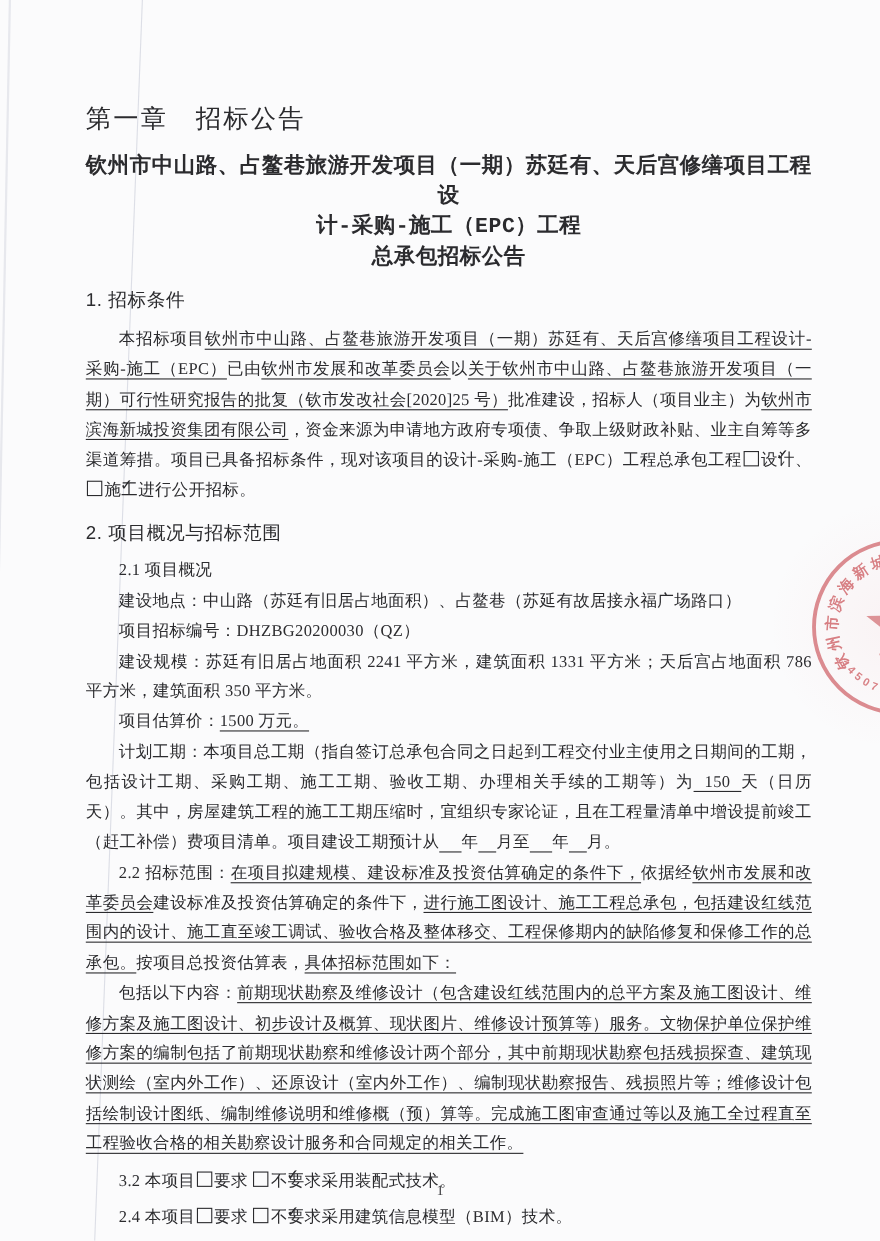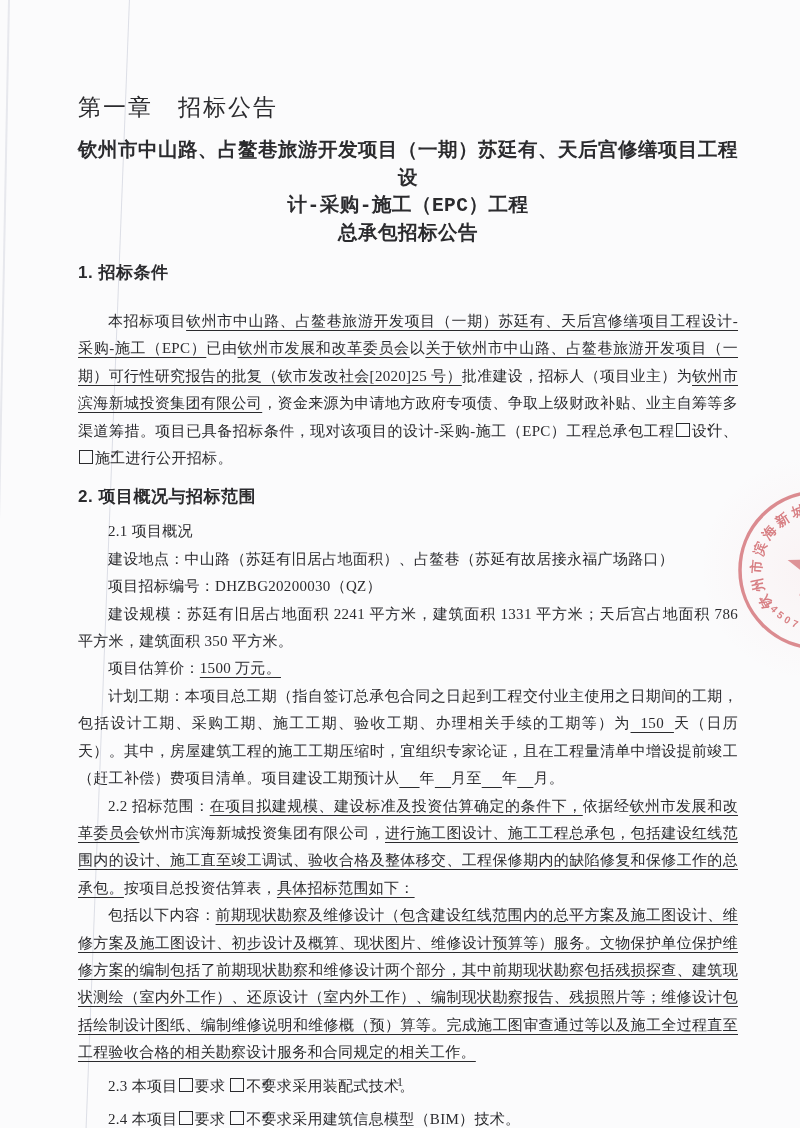--- a/index.html
+++ b/index.html
@@ -11,24 +11,24 @@
   .artifact.a{left:129px;top:-2px;height:1132px;width:1px;background:rgba(150,156,178,.30);
               transform:rotate(2.2deg);transform-origin:top left;}
   .artifact.b{left:8px;top:0;height:1128px;width:2px;background:rgba(160,166,186,.22);
               transform:rotate(1.1deg);transform-origin:top left;}
   .content{position:absolute;left:78px;top:92px;width:660px;}
   .chapter{font-family:"Liberation Sans","DejaVu Sans",sans-serif;font-weight:normal;
            font-size:23px;line-height:30px;text-align:left;letter-spacing:2px;}
   .doc-title{margin-top:16px;font-family:Liberation Mono, monospace;
              font-weight:bold;font-size:19.5px;line-height:27.5px;text-align:center;letter-spacing:.5px;}
   .sec-h{margin-top:12px;font-family:"Liberation Sans","DejaVu Sans",sans-serif;
-         font-weight:bold;font-size:17px;line-height:26px;letter-spacing:.5px;}
+         font-weight:normal;font-size:17px;line-height:26px;letter-spacing:.5px;}
   p.body-p{margin:0;font-size:15px;line-height:27.4px;letter-spacing:.3px;
            text-indent:2em;text-align:justify;}
-  p.body-p.first{margin-top:22px;font-family:Liberation Serif, serif;}
+  p.body-p.first{margin-top:10px;font-family:Liberation Serif, serif;}
   p.body-p.gap{margin-top:8px;}
   p.body-p.spaced{margin-top:6px;}
   .u{text-decoration:underline;text-underline-offset:4px;text-decoration-thickness:1px;}
   .cb{display:inline-block;width:12px;height:12px;border:1.5px solid #2b2b2e;
       margin:0 2px 0 1px;vertical-align:-1px;position:relative;}
   .cb.checked::after{content:"\2713";position:absolute;left:-1px;top:-4px;font-size:14px;
       line-height:14px;font-weight:bold;font-family:"DejaVu Sans",sans-serif;}
   .stamp{position:absolute;left:732px;top:470px;}
   .stamp text{font-family:"Liberation Sans","DejaVu Sans",sans-serif;font-weight:bold;}
   .footer{position:absolute;left:0;top:1074px;width:800px;text-align:center;
@@ -55,23 +55,23 @@
     <div class="sec-h">1. 招标条件</div>
     <p class="body-p first"><span>本招标项目</span><span class="u">钦州市中山路、占鳌巷旅游开发项目（一期）苏廷有、天后宫修缮项目工程设计-采购-施工（EPC）</span><span>已由</span><span class="u">钦州市发展和改革委员会</span><span>以</span><span class="u">关于钦州市中山路、占鳌巷旅游开发项目（一期）可行性研究报告的批复（钦市发改社会[2020]25 号）</span><span>批准建设，招标人（项目业主）为</span><span class="u">钦州市滨海新城投资集团有限公司</span><span>，资金来源为申请地方政府专项债、争取上级财政补贴、业主自筹等多渠道筹措。项目已具备招标条件，现对该项目的设计-采购-施工（EPC）工程总承包工程</span><span class="cb checked"></span><span>设计、</span><span class="cb checked"></span><span>施工进行公开招标。</span></p>
 
     <div class="sec-h">2. 项目概况与招标范围</div>
     <p class="body-p gap">2.1 项目概况</p>
     <p class="body-p">建设地点：中山路（苏廷有旧居占地面积）、占鳌巷（苏延有故居接永福广场路口）</p>
     <p class="body-p">项目招标编号：DHZBG20200030（QZ）</p>
     <p class="body-p">建设规模：苏廷有旧居占地面积 2241 平方米，建筑面积 1331 平方米；天后宫占地面积 786 平方米，建筑面积 350 平方米。</p>
     <p class="body-p"><span>项目估算价：</span><span class="u">1500 万元。</span></p>
     <p class="body-p"><span>计划工期：本项目总工期（指自签订总承包合同之日起到工程交付业主使用之日期间的工期，包括设计工期、采购工期、施工工期、验收工期、办理相关手续的工期等）为</span><span class="u">&nbsp;&nbsp;150&nbsp;&nbsp;</span><span>天（日历天）。其中，房屋建筑工程的施工工期压缩时，宜组织专家论证，且在工程量清单中增设提前竣工（赶工补偿）费项目清单。项目建设工期预计从</span><span class="u">&nbsp;&nbsp;&nbsp;&nbsp;&nbsp;</span><span>年</span><span class="u">&nbsp;&nbsp;&nbsp;&nbsp;</span><span>月至</span><span class="u">&nbsp;&nbsp;&nbsp;&nbsp;&nbsp;</span><span>年</span><span class="u">&nbsp;&nbsp;&nbsp;&nbsp;</span><span>月。</span></p>
-    <p class="body-p"><span>2.2 招标范围：</span><span class="u">在项目拟建规模、建设标准及投资估算确定的条件下，</span><span>依据经</span><span class="u">钦州市发展和改革委员会</span><span>钦州市滨海新城投资集团有限公司，</span><span class="u">进行施工图设计、施工工程总承包，包括建设红线范围内的设计、施工直至竣工调试、验收合格及整体移交、工程保修期内的缺陷修复和保修工作的总承包。</span><span>按项目总投资估算表，</span><span class="u">具体招标范围如下：</span></p>
+    <p class="body-p"><span>2.2 招标范围：</span><span class="u">在项目拟建规模、建设标准及投资估算确定的条件下，</span><span>依据经</span><span class="u">钦州市发展和改革委员会</span><span>建设标准及投资估算确定的条件下，</span><span class="u">进行施工图设计、施工工程总承包，包括建设红线范围内的设计、施工直至竣工调试、验收合格及整体移交、工程保修期内的缺陷修复和保修工作的总承包。</span><span>按项目总投资估算表，</span><span class="u">具体招标范围如下：</span></p>
     <p class="body-p"><span>包括以下内容：</span><span class="u">前期现状勘察及维修设计（包含建设红线范围内的总平方案及施工图设计、维修方案及施工图设计、初步设计及概算、现状图片、维修设计预算等）服务。文物保护单位保护维修方案的编制包括了前期现状勘察和维修设计两个部分，其中前期现状勘察包括残损探查、建筑现状测绘（室内外工作）、还原设计（室内外工作）、编制现状勘察报告、残损照片等；维修设计包括绘制设计图纸、编制维修说明和维修概（预）算等。完成施工图审查通过等以及施工全过程直至工程验收合格的相关勘察设计服务和合同规定的相关工作。</span></p>
-    <p class="body-p spaced"><span>2.3 本项目</span><span class="cb"></span><span>要求 </span><span class="cb checked"></span><span>不要求采用装配式技术。</span></p>
+    <p class="body-p spaced"><span>3.2 本项目</span><span class="cb"></span><span>要求 </span><span class="cb checked"></span><span>不要求采用装配式技术。</span></p>
     <p class="body-p spaced"><span>2.4 本项目</span><span class="cb"></span><span>要求 </span><span class="cb checked"></span><span>不要求采用建筑信息模型（BIM）技术。</span></p>
 
   </div>
 
   <svg class="stamp" width="170" height="210" viewBox="0 0 170 210">
     <defs>
       <path id="arcCompany" d="M 42.3 136.6 A 57 57 0 1 1 129.7 136.6" fill="none"></path>
       <path id="arcDigits" d="M 32.3 131 A 62 62 0 0 0 139.7 131" fill="none"></path>
     </defs>
     <circle cx="86" cy="100" r="78" fill="none" stroke-width="3.5" opacity="0.72" stroke="#cf6166"></circle>

